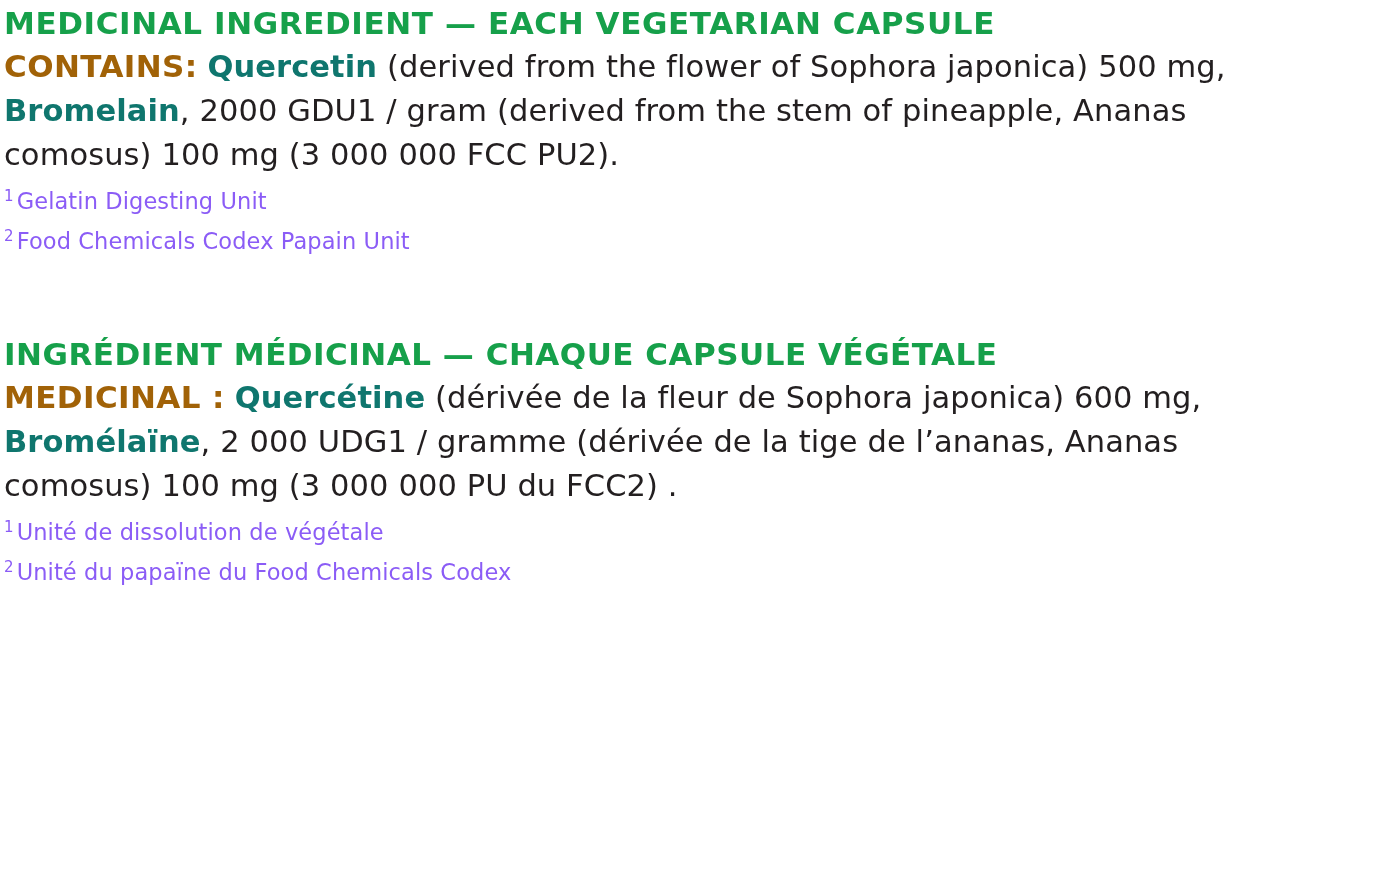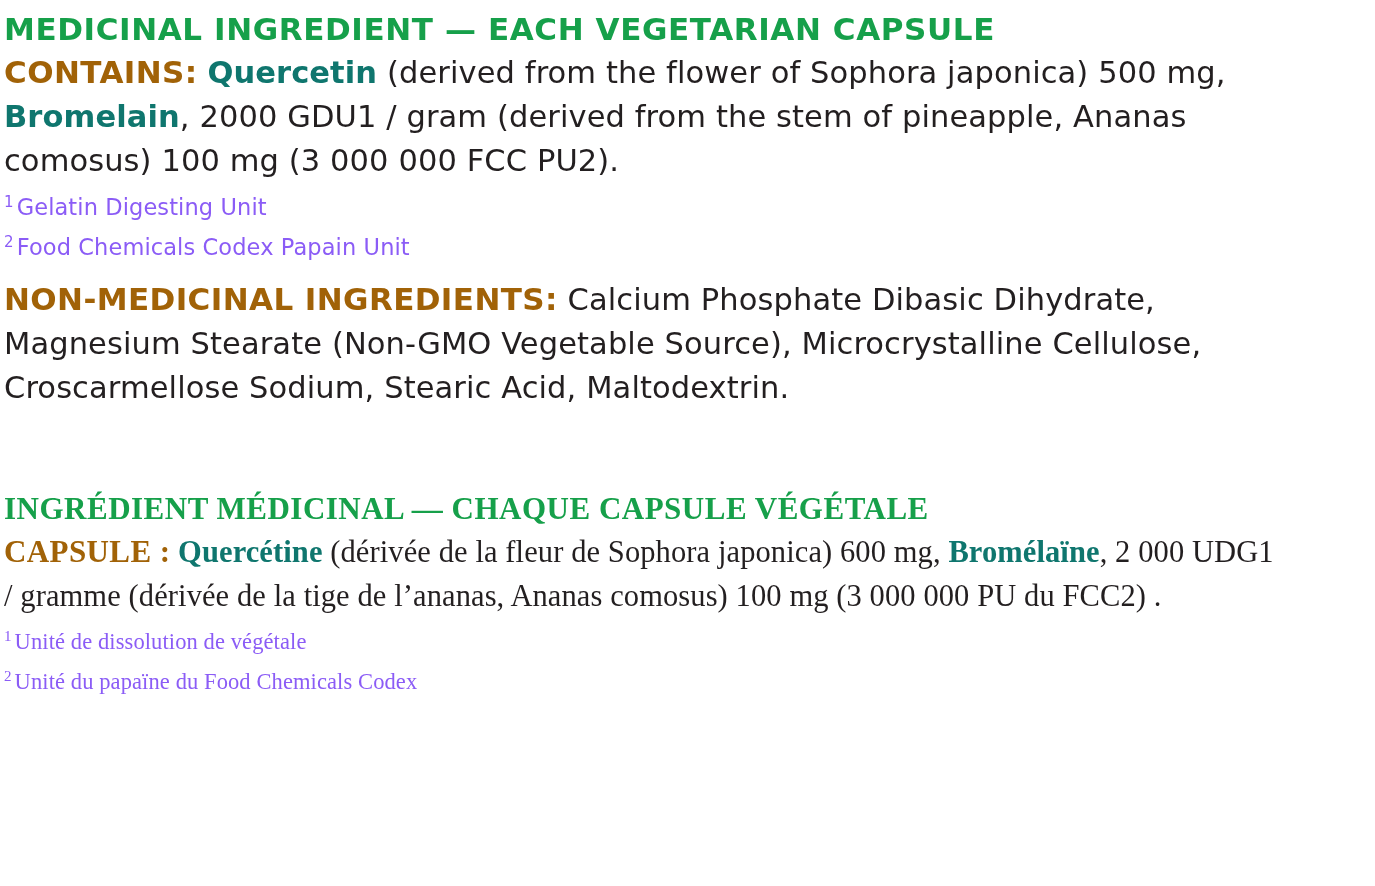--- a/index.html
+++ b/index.html
@@ -11,21 +11,21 @@
     width: 1375px;
     height: 886px;
     font-family: "DejaVu Sans", "Liberation Sans", sans-serif;
     color: #231f20;
     overflow: hidden;
   }
   .page {
     width: 1292px;
     height: 886px;
     box-sizing: border-box;
-    padding: 8px 6px 0 4px;
+    padding: 2px 6px 0 4px;
     position: relative;
   }
 
   .heading {
     color: #a16207;
     font-weight: bold;
     letter-spacing: 0.4px;
   }
 
   
@@ -76,21 +76,21 @@
   }
   .nonmed-para .heading {
     font-size: 31px;
   }
 
   .spacer-lg { height: 62px; }
   .spacer-sm { height: 10px; }
   .spacer-xs { height: 4px; }
 
   .section-en { margin-top: 0; }
-  .section-fr { margin-top: 16px; font-family: Liberation Serif, serif; }
+  .section-fr { margin-top: 0; }
 
   .fr-title {
     letter-spacing: 0.5px;
   }
 </style>
 </head>
 <body>
 
 <div class="page">
 
@@ -108,34 +108,31 @@
     <p class="footnote">
       <sup>1</sup><span>Gelatin Digesting Unit</span>
     </p>
 
     <p class="footnote">
       <sup>2</sup><span>Food Chemicals Codex Papain Unit</span>
     </p>
 
     <div class="spacer-sm"></div>
 
-    <p class="nonmed-para">
-      <span class="heading">NON-MEDICINAL INGREDIENTS:</span><span> Calcium Phosphate Dibasic Dihydrate, Magnesium Stearate (Non-GMO Vegetable Source), Microcrystalline Cellulose, Croscarmellose Sodium, Stearic Acid, Maltodextrin.</span>
-    </p>
 
   </section>
 
   <div class="spacer-lg"></div>
 
   <section class="section-fr">
 
     <div class="title-line fr-title">INGRÉDIENT MÉDICINAL —  CHAQUE CAPSULE VÉGÉTALE</div>
 
     <p class="ing-para">
-      <span class="heading">CAPSULE :</span><span> </span><span class="bold-name">Quercétine</span><span> (dérivée de la fleur de Sophora japonica) 600 mg, </span><span class="bold-name">Bromélaïne</span><span>, 2 000 UDG1  / gramme (dérivée de la tige de l’ananas, Ananas comosus) 100 mg (3 000 000 PU du FCC2) .</span>
+      <span class="heading">MEDICINAL :</span><span> </span><span class="bold-name">Quercétine</span><span> (dérivée de la fleur de Sophora japonica) 600 mg, </span><span class="bold-name">Bromélaïne</span><span>, 2 000 UDG1  / gramme (dérivée de la tige de l’ananas, Ananas comosus) 100 mg (3 000 000 PU du FCC2) .</span>
     </p>
 
     <div class="spacer-xs"></div>
 
     <p class="footnote">
       <sup>1</sup><span>Unité de dissolution de végétale</span>
     </p>
 
     <p class="footnote">
       <sup>2</sup><span>Unité du papaïne du Food Chemicals Codex</span>

